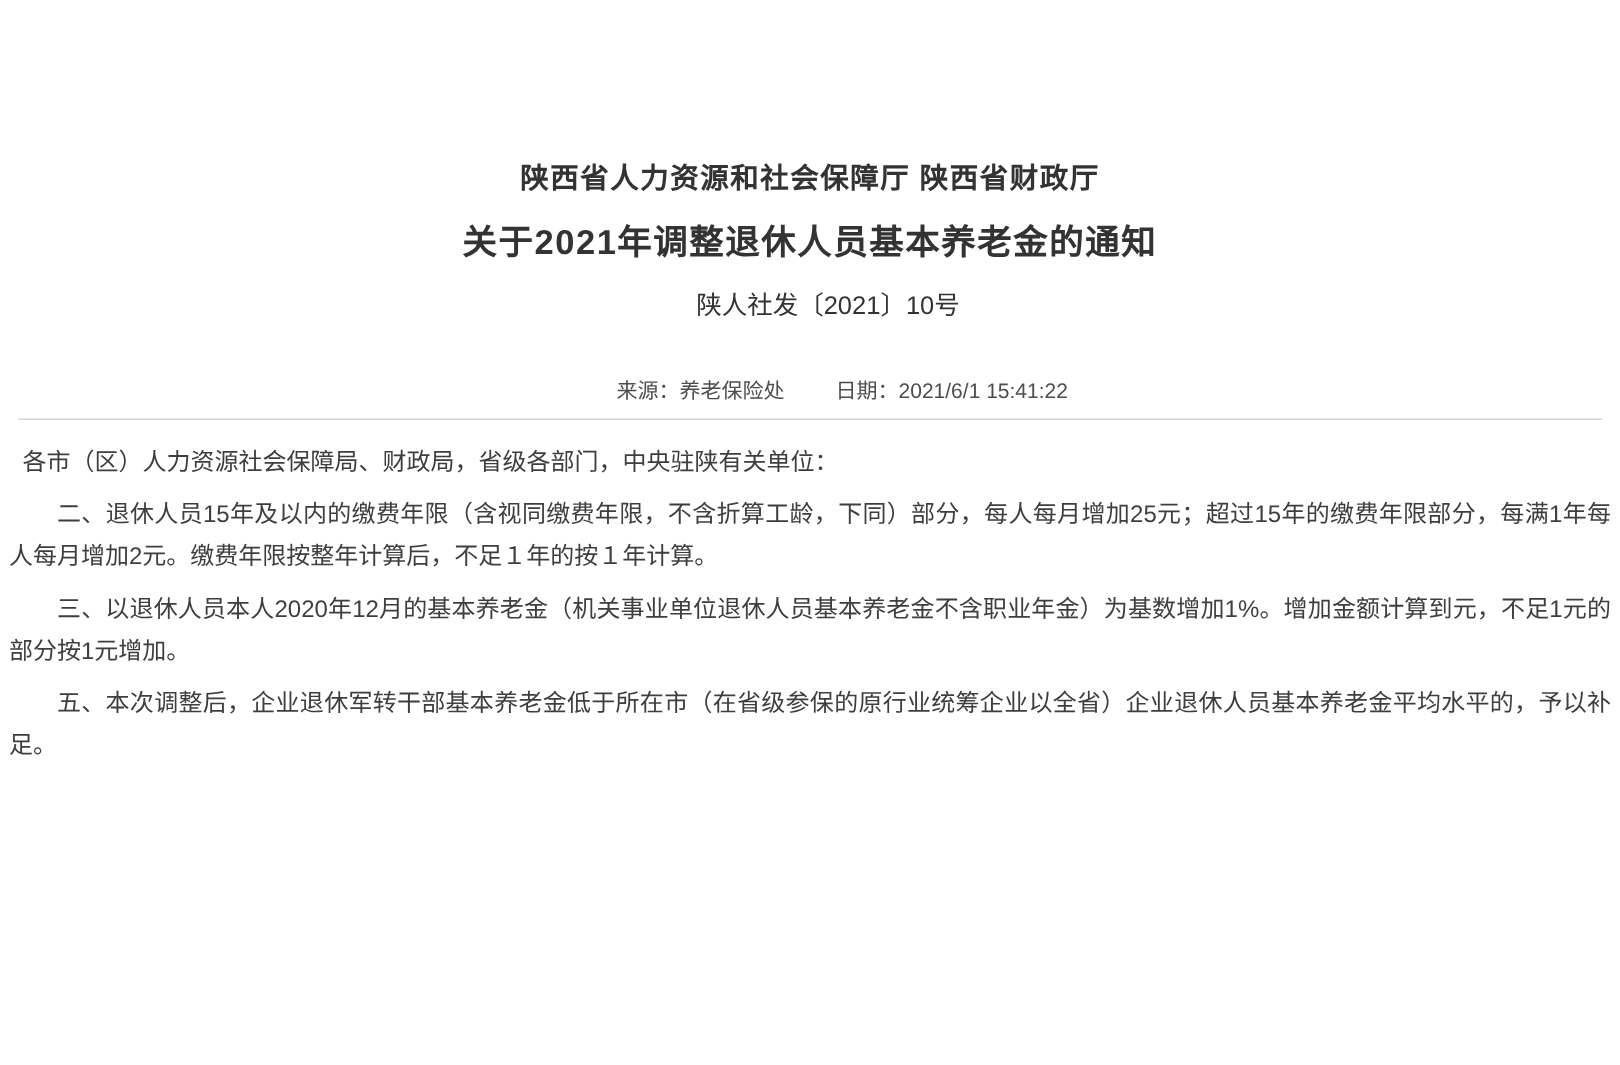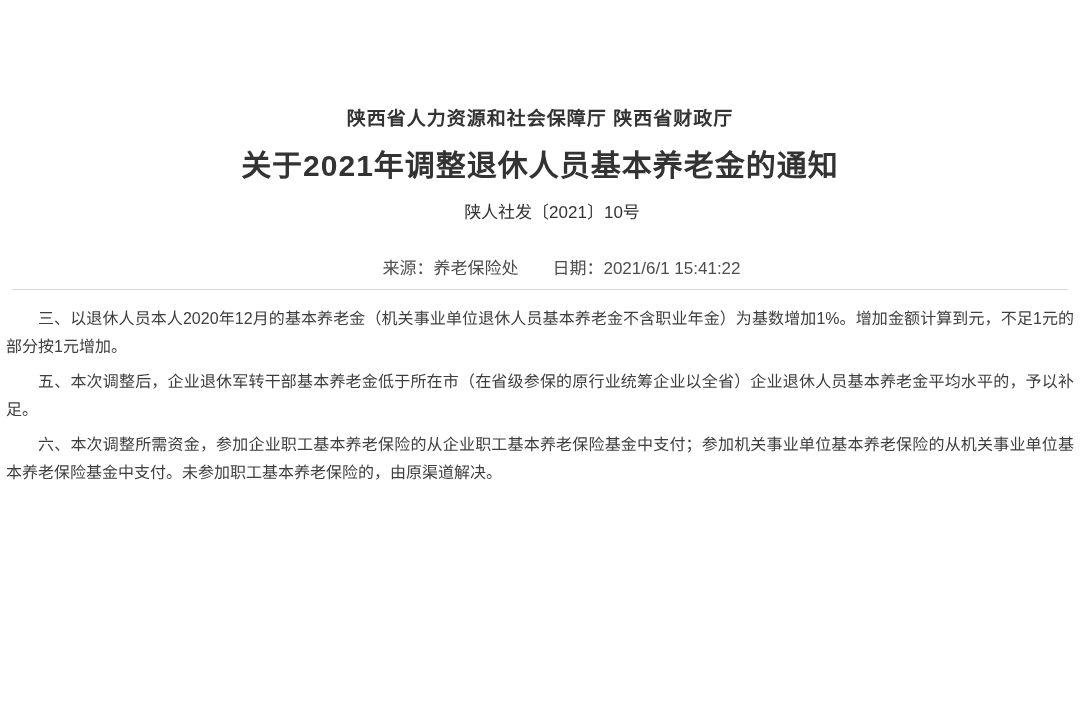--- a/index.html
+++ b/index.html
@@ -15,23 +15,23 @@
   body{
     width:1080px;height:710px;
     background:var(--page-bg);
     font-family:"Liberation Sans","DejaVu Sans",sans-serif;
     overflow:hidden;
   }
   .page{position:relative;width:1080px;height:710px;background:var(--page-bg);}
 
   header{text-align:center;padding-top:31px;}
   .org-line{font-size:19px;font-weight:700;color:var(--heading);letter-spacing:1px;}
-  .doc-title{font-size:30px;font-weight:700;margin:11px 0 0 0;color:var(--heading);letter-spacing:1px;}
+  .doc-title{font-size:23px;font-weight:700;margin:11px 0 0 0;color:var(--heading);letter-spacing:1px;}
   .doc-number{font-size:17px;margin-top:13px;color:var(--heading);font-weight:400;padding-left:24px;}
-  .meta-line{font-size:17px;margin-top:15px;color:var(--meta);padding-left:43px;}
+  .meta-line{font-size:14px;margin-top:15px;color:var(--meta);padding-left:43px;}
   .meta-gap{display:inline-block;width:34px;}
 
   hr.divider{border:none;border-top:1px solid var(--divider);margin:10px 12px 0 12px;height:0;}
 
   main{padding:0 6px;margin-top:15px;}
   main p{
     font-size:16px;line-height:28px;margin:7px 0;
     color:var(--text);text-align:justify;
   }
   p.indent{text-indent:2em;}
@@ -47,18 +47,19 @@
     <h1 class="doc-title">关于2021年调整退休人员基本养老金的通知</h1>
     <div class="doc-number">陕人社发〔2021〕10号</div>
     <div class="meta-line">
       <span>来源：</span><span>养老保险处</span><span class="meta-gap"></span><span>日期：</span><span>2021/6/1 15:41:22</span>
     </div>
   </header>
 
   <hr class="divider">
 
   <main id="body-paragraphs">
+      <p class="salutation">各市（区）人力资源社会保障局、财政局，省级各部门，中央驻陕有关单位：</p>
+      <p class="indent">二、退休人员15年及以内的缴费年限（含视同缴费年限，不含折算工龄，下同）部分，每人每月增加25元；超过15年的缴费年限部分，每满1年每人每月增加2元。缴费年限按整年计算后，不足１年的按１年计算。</p>
       <p class="indent">三、以退休人员本人2020年12月的基本养老金（机关事业单位退休人员基本养老金不含职业年金）为基数增加1%。增加金额计算到元，不足1元的部分按1元增加。</p>
       <p class="indent">五、本次调整后，企业退休军转干部基本养老金低于所在市（在省级参保的原行业统筹企业以全省）企业退休人员基本养老金平均水平的，予以补足。</p>
-      <p class="indent">六、本次调整所需资金，参加企业职工基本养老保险的从企业职工基本养老保险基金中支付；参加机关事业单位基本养老保险的从机关事业单位基本养老保险基金中支付。未参加职工基本养老保险的，由原渠道解决。</p>
     </main>
 
 </div>
 
 </body></html>

